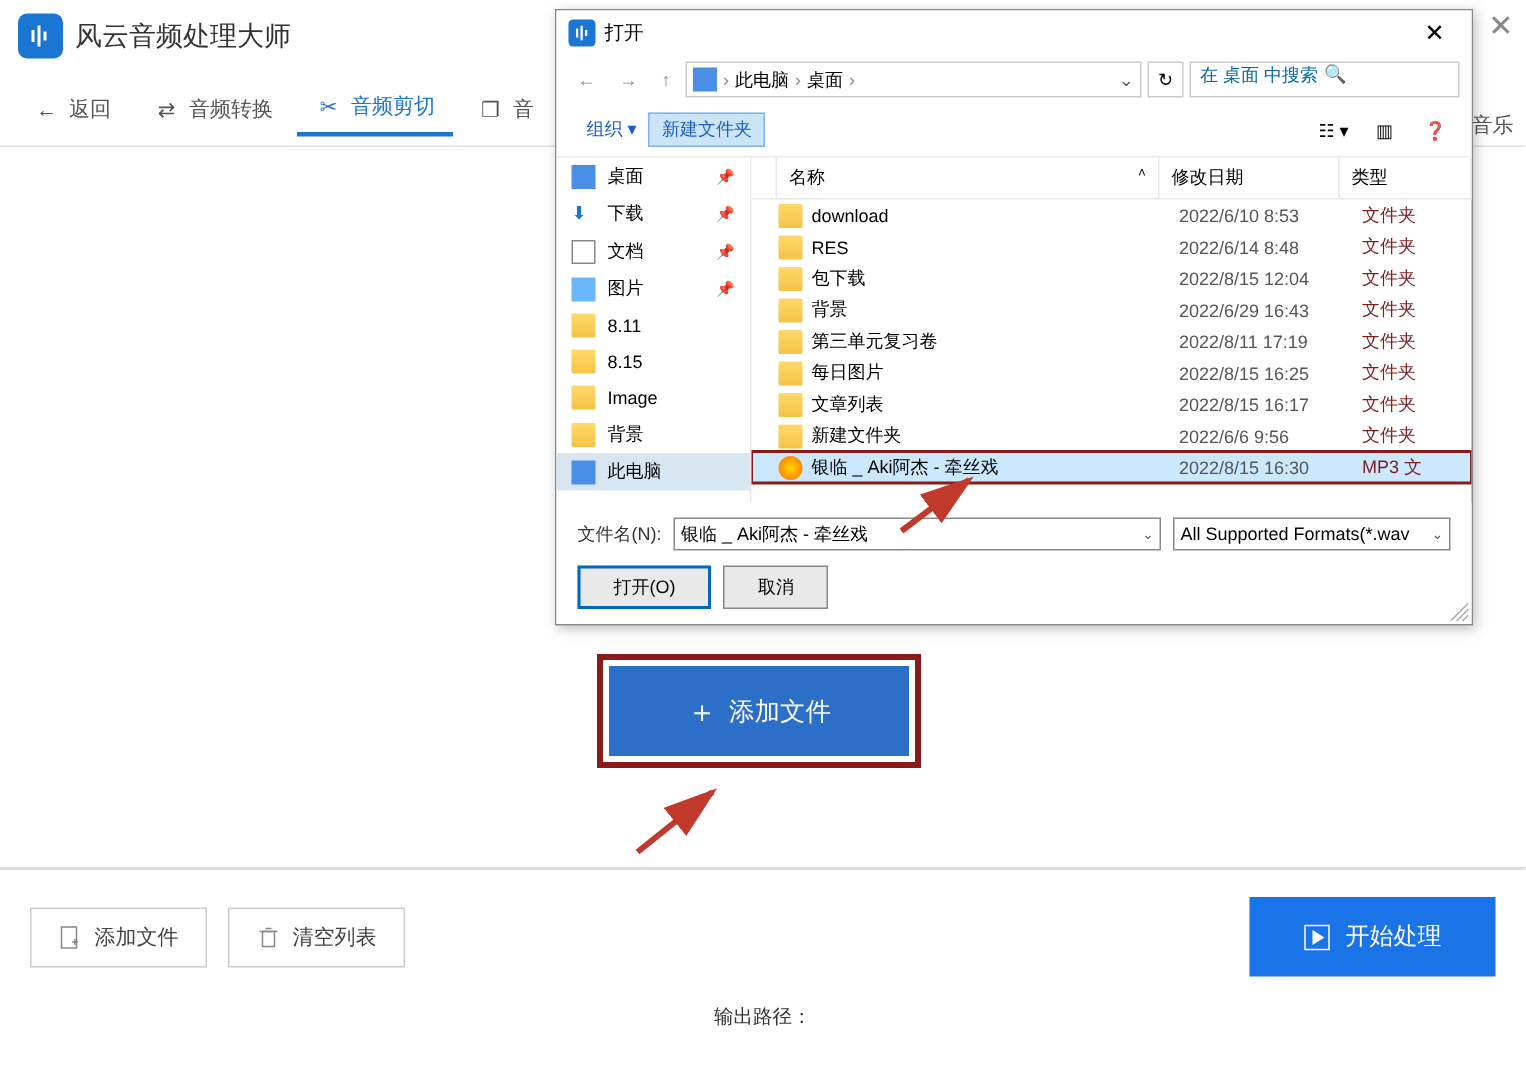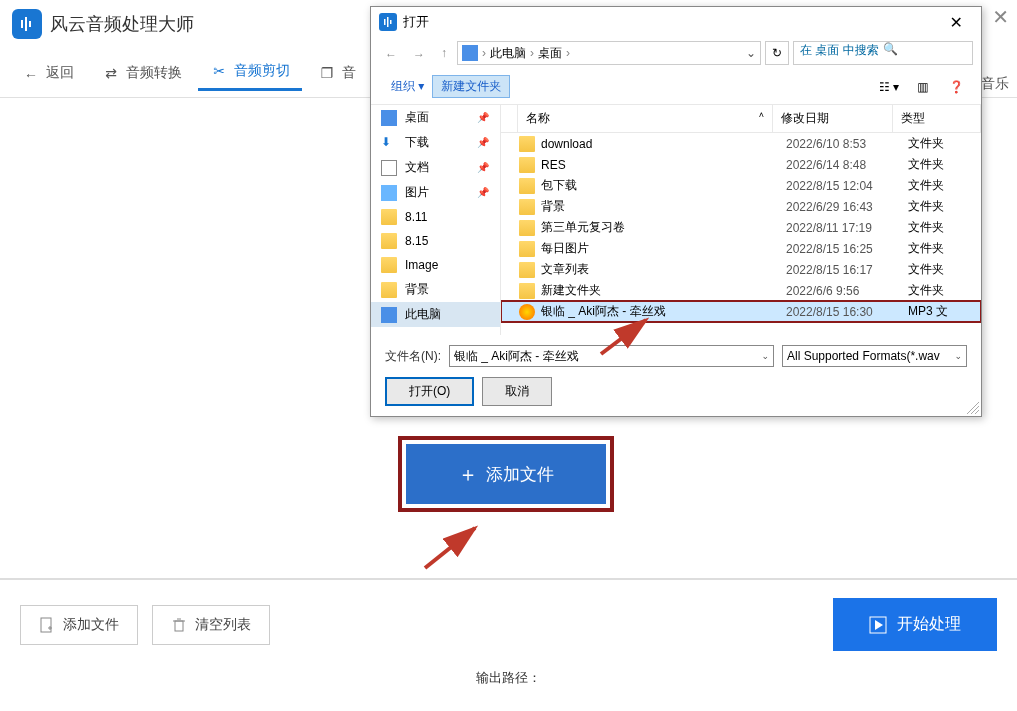--- a/index.html
+++ b/index.html
@@ -79,21 +79,21 @@
 .col-type{flex:1;}
 .sort-arrow{font-size:9px;}
 
 .file-list{flex:1;overflow:hidden;}
 .file-row{display:flex;align-items:center;padding:2px 8px;cursor:pointer;height:21px;}
 .file-row.selected{background:#cce8ff;}
 .file-row.highlighted{outline:2px solid #8b1a1a;outline-offset:-1px;}
 .fr-icon{width:16px;height:16px;margin-right:6px;}
 .fr-name{flex:0 0 245px;}
 .fr-date{flex:0 0 122px;color:#555;}
-.fr-type{flex:1;color:#000000;}
+.fr-type{flex:1;color:#7f1d1d;}
 
 .dlg-footer{padding:10px 14px;background:#fff;}
 .fn-row{display:flex;align-items:center;gap:8px;margin-bottom:10px;}
 .fn-label{color:#333;}
 .fn-input{flex:1;border:1px solid #888;height:22px;padding:0 4px;display:flex;align-items:center;justify-content:space-between;}
 .fn-select{width:185px;border:1px solid #888;height:22px;padding:0 4px;display:flex;align-items:center;justify-content:space-between;}
 .dd-arrow{font-size:9px;color:#555;}
 .btn-row{display:flex;justify-content:flex-start;gap:8px;}
 .dlg-btn{border:1px solid #888;padding:4px 22px;background:#e9e9e9;cursor:pointer;font-size:12px;}
 .dlg-btn.primary{border:2px solid #0067c0;}

